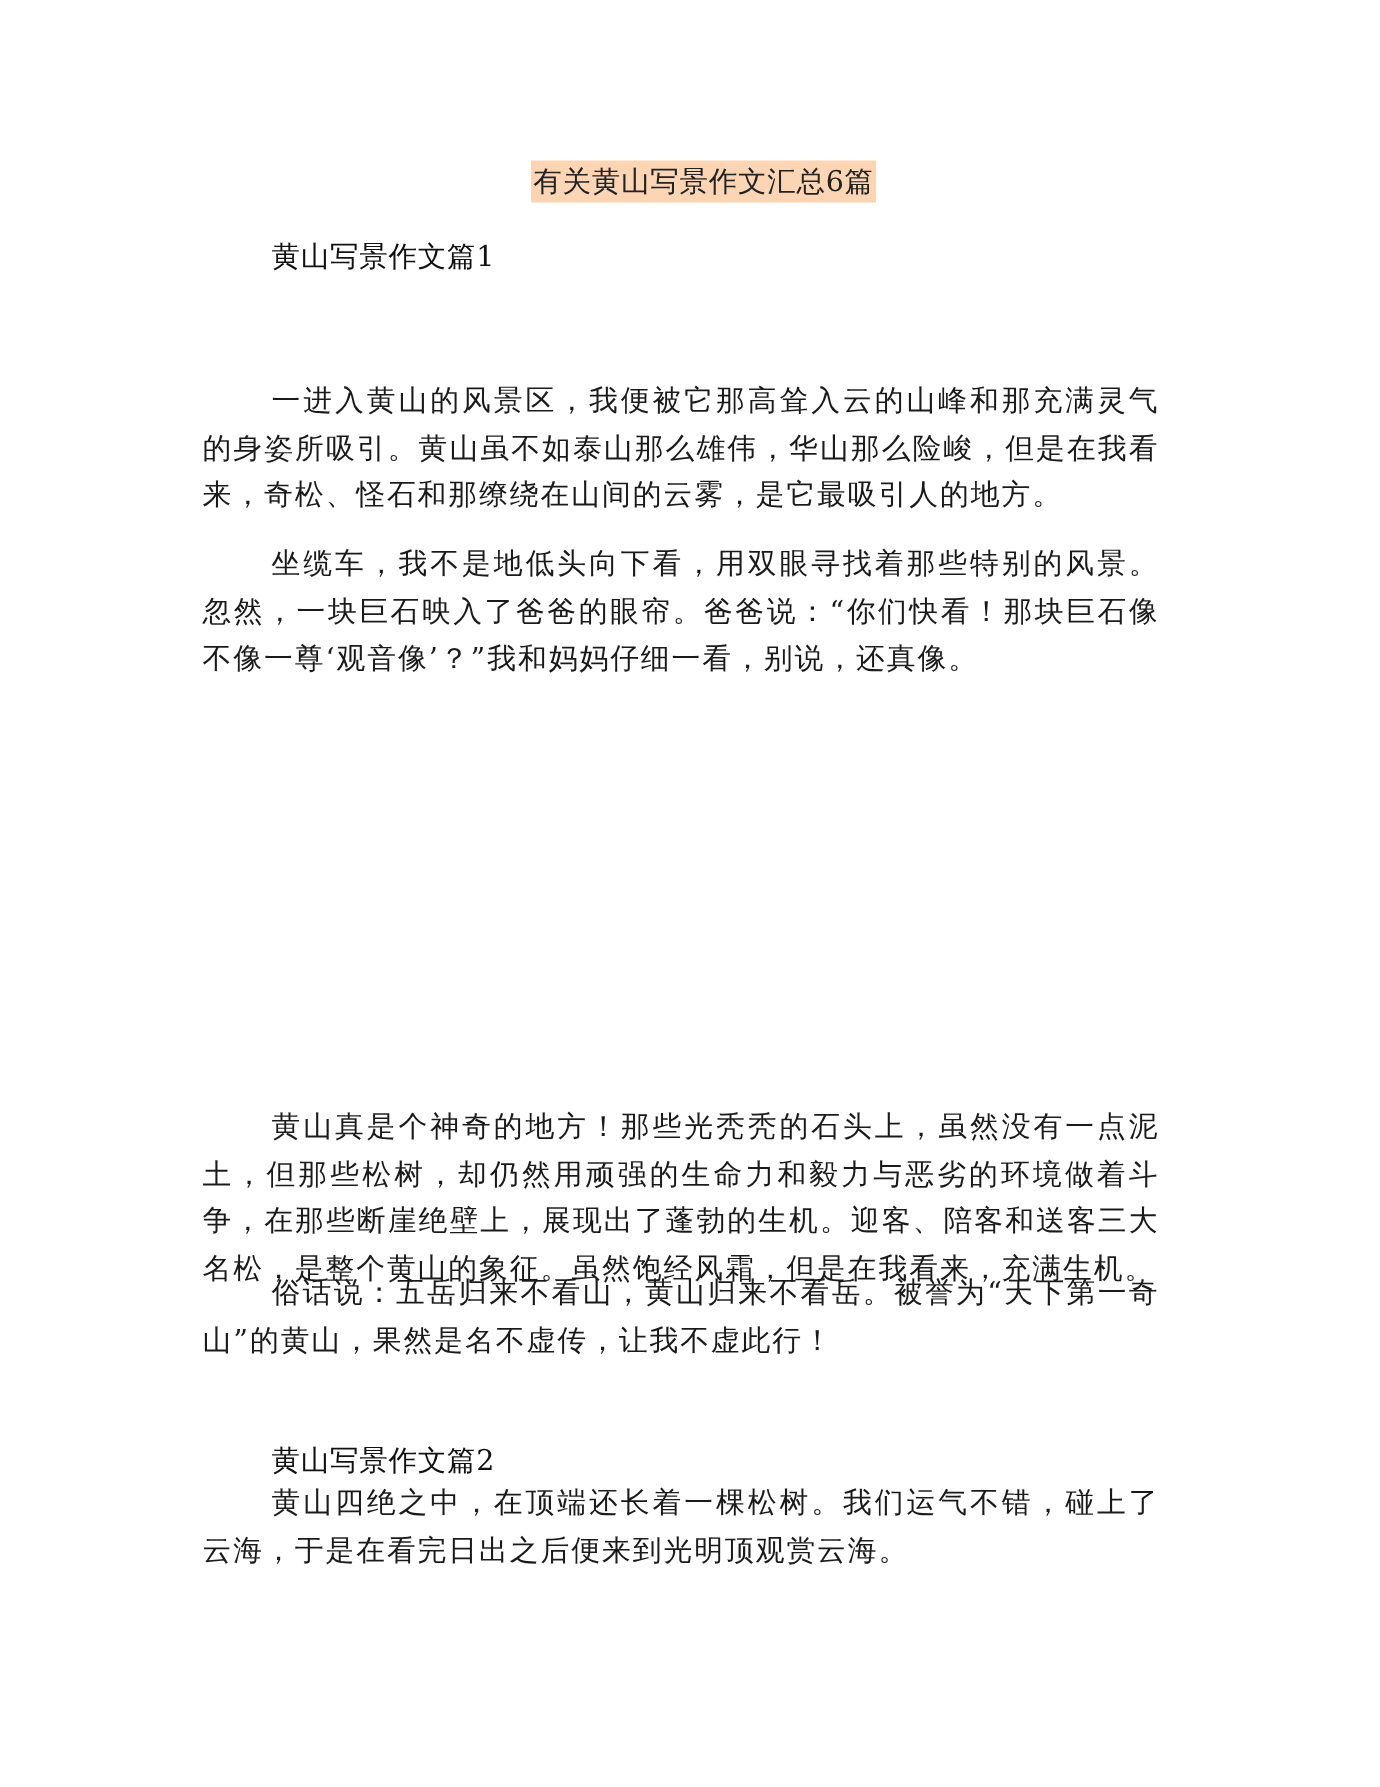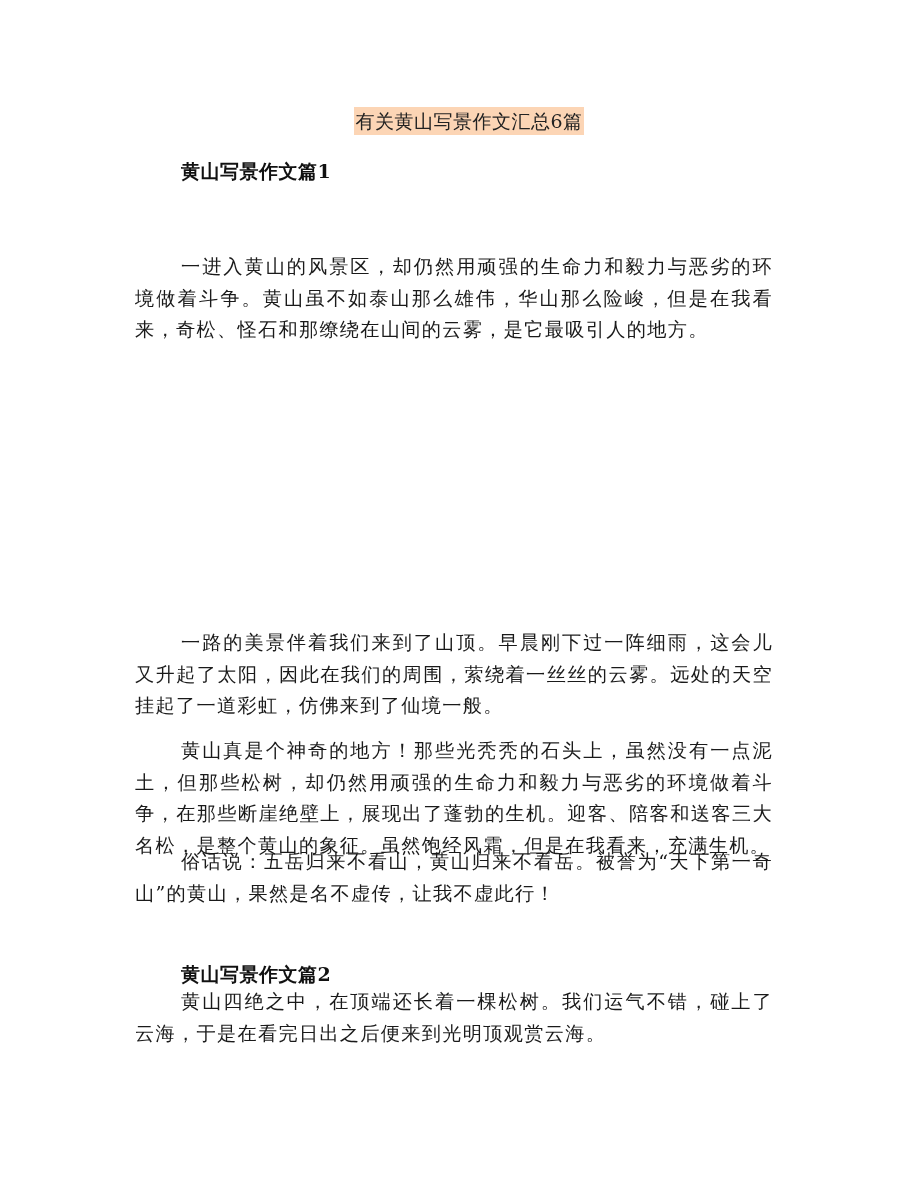--- a/index.html
+++ b/index.html
@@ -37,21 +37,21 @@
       height: 28px;
       padding: 0 1px;
       letter-spacing: 0.5px;
       color: #222;
       margin-left: 18px;
     }
     .heading {
       position: absolute;
       left: 181px;
       font-size: 19px;
-      font-weight: bold;
+      font-weight: normal;
       line-height: 28px;
       color: #111;
       letter-spacing: 0.5px;
     }
     .para {
       position: absolute;
       left: 135px;
       width: 638px;
       font-size: 19.2px;
       line-height: 31.5px;
@@ -66,25 +66,25 @@
 
 <div class="page">
 
   <div class="title-wrap">
     <span class="title">有关黄山写景作文汇总6篇</span>
   </div>
 
   <div class="heading" style="top:157px;">黄山写景作文篇1</div>
 
 
-  <div class="para" style="top:251px;">一进入黄山的风景区，却仍然用顽强的生命力和毅力与恶劣的环境做着斗争。黄山虽不如泰山那么雄伟，华山那么险峻，但是在我看来，奇松、怪石和那缭绕在山间的云雾，是它最吸引人的地方。</div>
+  <div class="para" style="top:251px;">一进入黄山的风景区，我便被它那高耸入云的山峰和那充满灵气的身姿所吸引。黄山虽不如泰山那么雄伟，华山那么险峻，但是在我看来，奇松、怪石和那缭绕在山间的云雾，是它最吸引人的地方。</div>
+
+  <div class="para" style="top:360px;">坐缆车，我不是地低头向下看，用双眼寻找着那些特别的风景。忽然，一块巨石映入了爸爸的眼帘。爸爸说：“你们快看！那块巨石像不像一尊‘观音像’？”我和妈妈仔细一看，别说，还真像。</div>
 
 
-
-  <div class="para" style="top:627px;">一路的美景伴着我们来到了山顶。早晨刚下过一阵细雨，这会儿又升起了太阳，因此在我们的周围，萦绕着一丝丝的云雾。远处的天空挂起了一道彩虹，仿佛来到了仙境一般。</div>
 
   <div class="para" style="top:735px;">黄山真是个神奇的地方！那些光秃秃的石头上，虽然没有一点泥土，但那些松树，却仍然用顽强的生命力和毅力与恶劣的环境做着斗争，在那些断崖绝壁上，展现出了蓬勃的生机。迎客、陪客和送客三大名松，是整个黄山的象征。虽然饱经风霜，但是在我看来，充满生机。</div>
 
   <div class="para" style="top:846px;">俗话说：五岳归来不看山，黄山归来不看岳。被誉为“天下第一奇山”的黄山，果然是名不虚传，让我不虚此行！</div>
 
   <div class="heading" style="top:960px;">黄山写景作文篇2</div>
 
   <div class="para" style="top:986px;">黄山四绝之中，在顶端还长着一棵松树。我们运气不错，碰上了云海，于是在看完日出之后便来到光明顶观赏云海。</div>
 
 </div>

